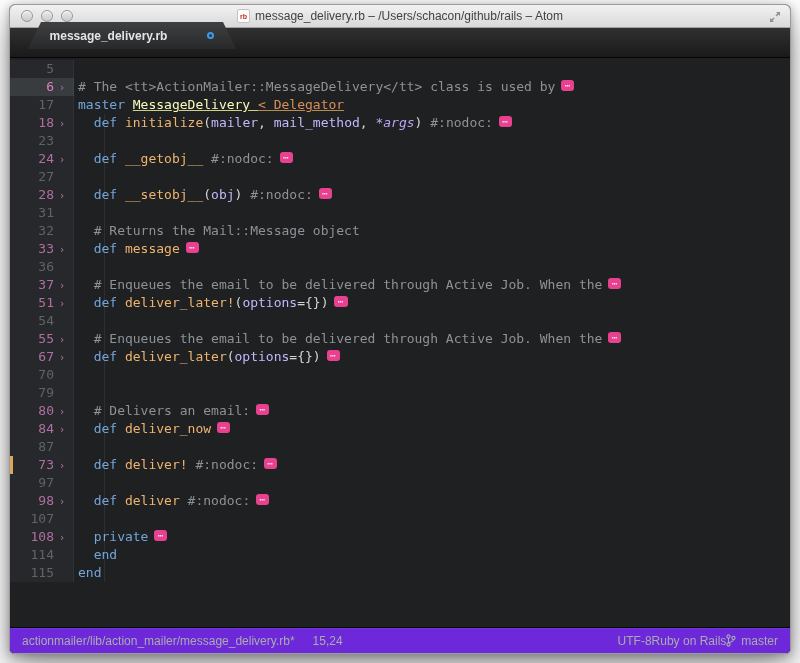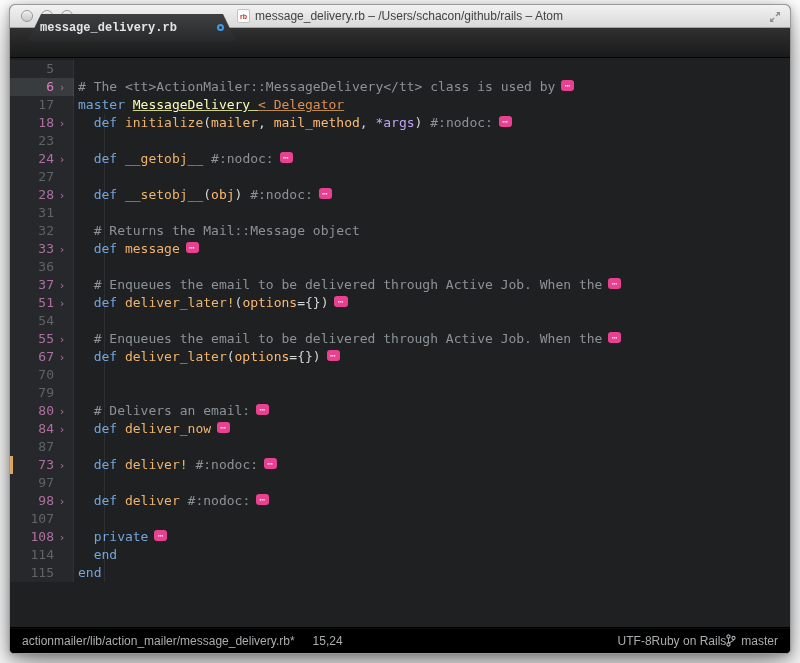--- a/index.html
+++ b/index.html
@@ -24,25 +24,25 @@
   .title { font-size:12px; color:#434343; display:flex; align-items:center; gap:5px; }
   .rb-icon { display:inline-block; width:13px; height:14px; background:#fdfdfd;
              border:1px solid #c2c2c2; border-radius:2px; color:#c4321f;
              font-size:7px; font-weight:bold; line-height:13px; text-align:center; }
   .fsbtn { position:absolute; right:8px; top:5px; width:14px; height:14px; }
 
   
   .tabbar { height:30px; flex:0 0 30px; position:relative;
             background:linear-gradient(#303030,#1a1a1a);
             border-bottom:1px solid #050505; }
-  .tab { position:absolute; left:18px; bottom:16px; height:27px; width:208px;
+  .tab { position:absolute; left:18px; bottom:8px; height:27px; width:208px;
          background:linear-gradient(#3f4042,#28292b);
          clip-path:polygon(13px 0, 195px 0, 100% 100%, 0 100%);
          display:flex; align-items:center; justify-content:center; gap:40px;
-         color:#e3e4e6; font-size:12px; font-weight:bold;font-family:Liberation Mono, monospace; }
+         color:#e3e4e6; font-size:12px; font-weight:bold; }
   .mod-dot { width:7px; height:7px; border-radius:50%;
              border:2px solid #3e9ae8; background:transparent; }
 
   
   .editor { flex:1 1 auto; position:relative; background:#1e2022; overflow:hidden;
             font-family:"DejaVu Sans Mono", monospace; font-size:13px; }
   .lines { position:absolute; inset:2px 0 0 0; }
   .line { display:flex; height:18px; line-height:18px; }
   .gutter { flex:0 0 64px; width:64px; background:#26282b; position:relative;
             border-right:1px solid rgba(255,255,255,.05); }
@@ -53,35 +53,35 @@
   .line.current .gutter { background:#393c3f; }
   .line.current .num { color:#e07fc4; }
   .git-mark { position:absolute; left:0; top:0; width:3px; height:18px; background:#d9a75f; }
   .code { padding-left:4px; white-space:pre; color:#c5c8c6; flex:1 1 auto; overflow:hidden; }
 
   .tk-com  { color:#8c9296; }
   .tk-kw   { color:#74a4da; }
   .tk-fn   { color:#f0b46e; }
   .tk-cls  { color:#fbfcb8; text-decoration:underline; text-decoration-color:#cfd08a; }
   .tk-icls { color:#dc8f55; text-decoration:underline; text-decoration-color:#b98a52; }
-  .tk-prm  { color:#fdba74; }
-  .tk-prm2 { color:#bfa5f5; }
+  .tk-prm  { color:#c4b5fd; }
+  .tk-prm2 { color:#bfa5f5; font-style:italic; }
   .tk-pun  { color:#d4d6d8; }
   .tk-txt  { color:#c5c8c6; }
 
   .pill { display:inline-block; background:#e84190; color:#ffe2f0;
           border-radius:3px; padding:0 3px; margin-left:6px;
           font-size:10px; line-height:11px; height:11px; vertical-align:2px;
           letter-spacing:1px; }
 
   .indent-guide { position:absolute; left:94px; top:56px; width:1px; height:468px;
                   background:rgba(255,255,255,.07); }
 
   
-  .statusbar { height:26px; flex:0 0 26px; background:#000000;
+  .statusbar { height:26px; flex:0 0 26px; background:#6d28d9;
                border-top:1px solid #000;
                box-shadow:inset 0 1px 0 rgba(255,255,255,.05);
                display:flex; color:#aaacae; font-size:12px;
                padding:0 12px; }
   .sb-left { display:flex; gap:18px; align-items:center; flex:1 1 auto; }
   .sb-right { display:flex; align-items:center; }
   .branch { display:flex; gap:5px; align-items:center; }
 </style>
 </head>
 <body>

